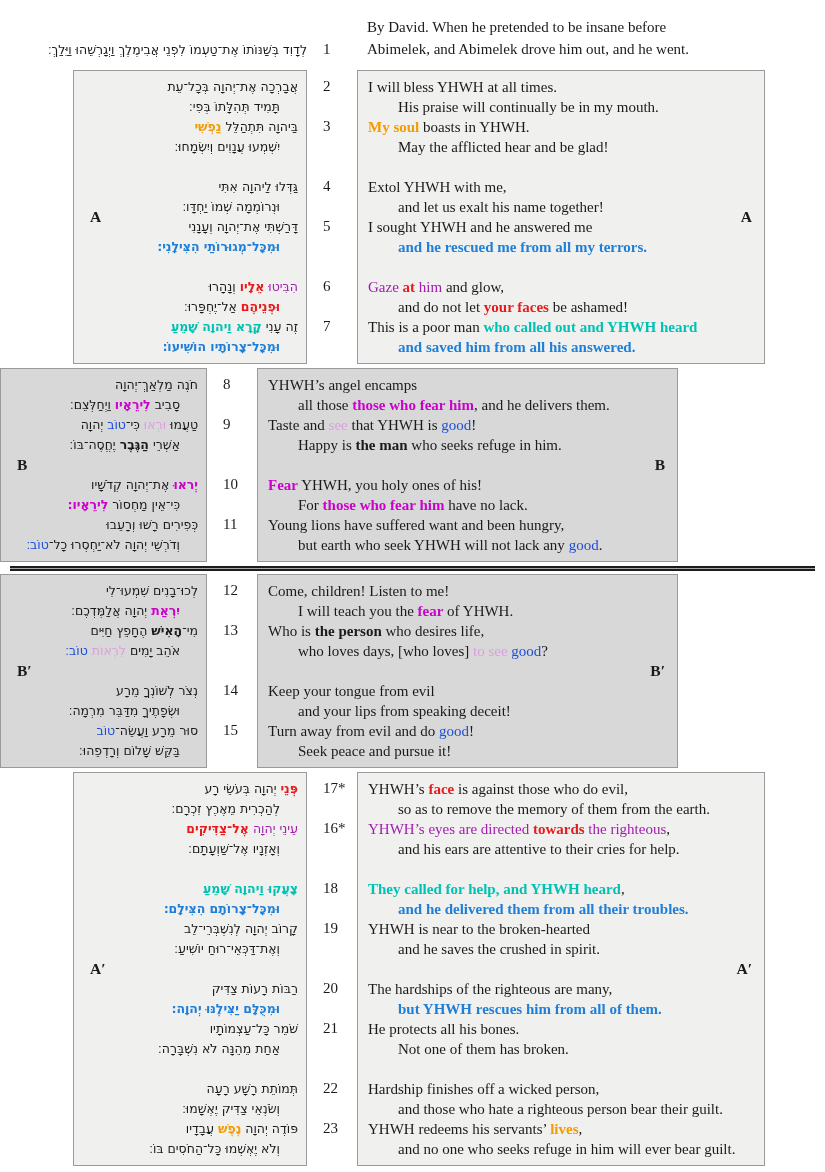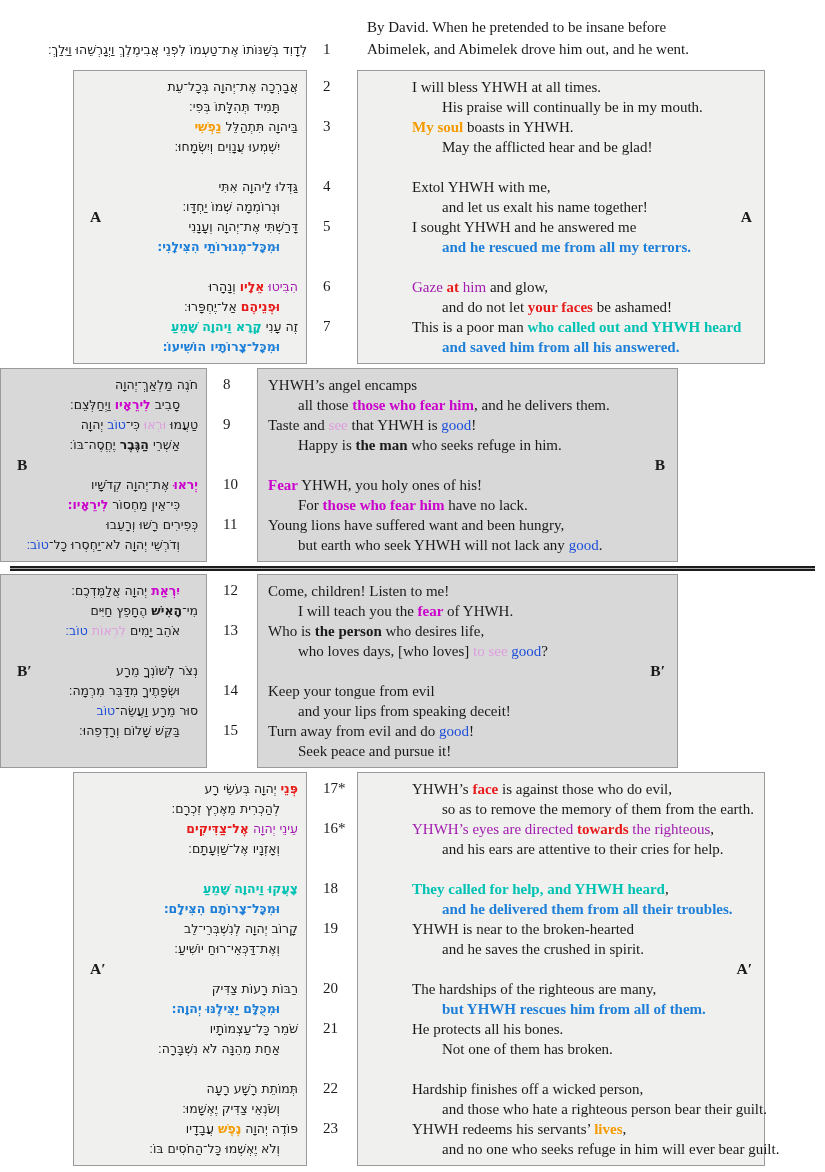--- a/index.html
+++ b/index.html
@@ -20,21 +20,21 @@
   
   .section{display:flex; position:relative; margin-bottom:4px;}
   .heb-box,.eng-box{
     border:1px solid #9a9a9a; box-sizing:border-box;
     padding:6px 0; position:relative;
   }
   .light .heb-box,.light .eng-box{background:#f0f0ef;}
   .dark  .heb-box,.dark  .eng-box{background:#d8d8d8;}
   .wide   .heb-box{margin-left:73px;  width:234px;}
   .narrow .heb-box{width:207px;}
-  .wide   .eng-box{width:408px;padding-left:44px;}
+  .wide   .eng-box{width:408px;}
   .narrow .eng-box{width:421px;}
   .num-col{width:50px; box-sizing:border-box; padding:6px 0 6px 16px;}
   .line{height:20px; line-height:20px; font-size:15px; white-space:nowrap;}
   .num-col .line{font-size:15px;}
   .heb-box .line{
     direction:rtl; text-align:right;
     padding-right:8px; padding-left:18px;
     font-family:"DejaVu Sans",sans-serif; font-size:12.5px;
   }
   .heb-box .line.ind-r{padding-right:26px;}
@@ -160,20 +160,21 @@
         <div class="line"><span class="sg-magenta">Fear</span><span> YHWH, you holy ones of his!</span></div>
         <div class="line ind-l"><span>For </span><span class="sg-magenta">those who fear him</span><span> have no lack.</span></div>
         <div class="line"><span>Young lions have suffered want and been hungry,</span></div>
         <div class="line ind-l"><span>but earth who seek YHWH will not lack any </span><span class="sg-purple">good</span><span>.</span></div>
         <span class="sec-label label-right">B</span>
       </div>
     </div>
     <div class="divider"></div>
     <div class="section dark narrow">
       <div class="heb-box">
+        <div class="line" dir="rtl"><span>לְכוּ־בָנִים שִׁמְעוּ־לִי</span></div>
         <div class="line ind-r" dir="rtl"><span class="sg-magenta">יִרְאַת</span><span> יְהוָה אֲלַמֶּדְכֶם׃</span></div>
         <div class="line" dir="rtl"><span>מִי־</span><span class="sg-bold">הָאִישׁ</span><span> הֶחָפֵץ חַיִּים</span></div>
         <div class="line ind-r" dir="rtl"><span>אֹהֵב יָמִים </span><span class="sg-pink">לִרְאוֹת</span><span> </span><span class="sg-purple">טוֹב׃</span></div>
         <div class="line"></div>
         <div class="line" dir="rtl"><span>נְצֹר לְשׁוֹנְךָ מֵרָע</span></div>
         <div class="line ind-r" dir="rtl"><span>וּשְׂפָתֶיךָ מִדַּבֵּר מִרְמָה׃</span></div>
         <div class="line" dir="rtl"><span>סוּר מֵרָע וַעֲשֵׂה־</span><span class="sg-purple">טוֹב</span></div>
         <div class="line ind-r" dir="rtl"><span>בַּקֵּשׁ שָׁלוֹם וְרָדְפֵהוּ׃</span></div>
         <span class="sec-label label-left">B′</span>
       </div>

